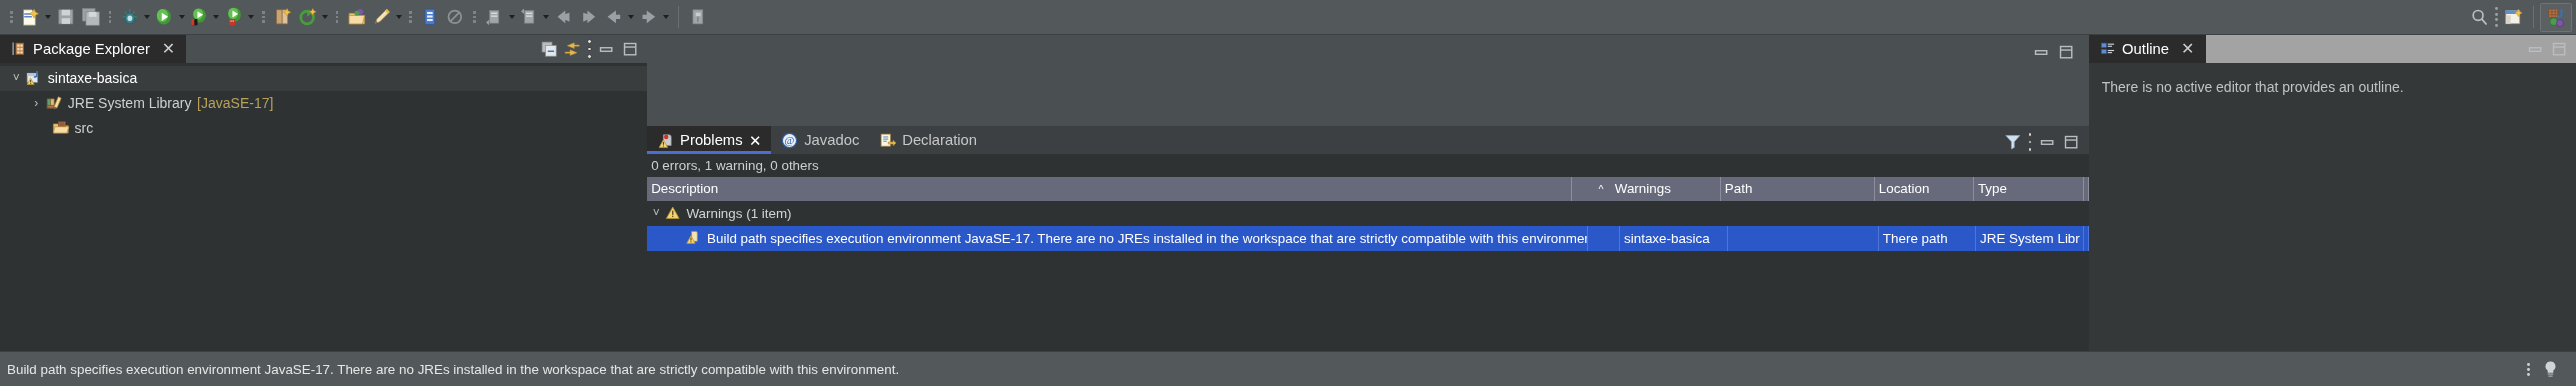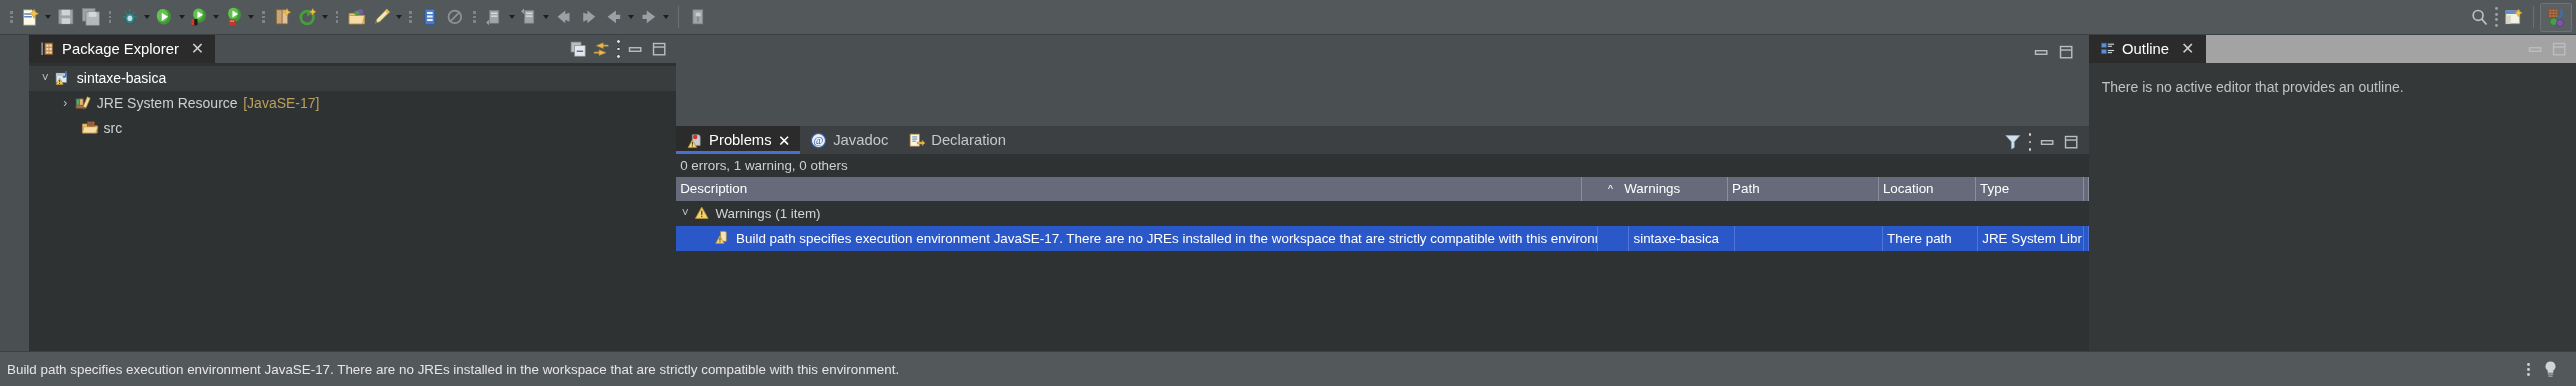--- a/index.html
+++ b/index.html
@@ -29,21 +29,21 @@
   .tb-sep{width:0.7px;height:22.5px;background:#6b7073;margin:0 7px;}
   .tb-spacer{flex:1;}
   .persp-active{width:29.5px;height:27px;border:0.7px solid #6e7376;background:#5b6063;
                 display:flex;align-items:center;justify-content:center;border-radius:1.4px;}
   .vdots{width:8.4px;height:21px;display:flex;flex-direction:column;align-items:center;
          justify-content:center;gap:2.8px;}
   .vdots i{width:2.8px;height:2.8px;background:#9aa0a3;border-radius:50%;}
   .vdots.dark i{background:#d9d9d9;border:0.7px solid #3a3a3a;}
 
   
-  .body-row{flex:1;display:flex;min-height:0;background:#4a4f52;margin-left:29px;}
+  .body-row{flex:1;display:flex;min-height:0;background:#4a4f52;}
 
   
   .pkg-panel{width:647px;min-width:647px;display:flex;flex-direction:column;background:#2f3233;}
   .tabrow{height:28px;min-height:28px;display:flex;align-items:flex-end;background:#4a4f52;position:relative;}
   .tab{height:28px;display:flex;align-items:center;gap:6.3px;padding:0 11.3px;font-size:14.8px;}
   .tab.active{background:#2b2b2b;color:#ffffff;}
   .tab .tab-x{font-size:16px;color:#cfcfcf;margin-left:5.6px;line-height:1;}
   .tab-tools{margin-left:auto;display:flex;align-items:center;gap:1.4px;padding-right:5.6px;height:28px;}
   .mini-btn{width:22.5px;height:24px;display:flex;align-items:center;justify-content:center;}
   .tree{flex:1;background:#2f3233;padding-top:2.8px;overflow:hidden;}
@@ -408,21 +408,21 @@
           <span class="twist">›</span>
           <span>
             <svg width="18.3" height="18.3" viewBox="0 0 26 26">
               <rect x="3" y="7" width="5" height="13" fill="#5fa36a" stroke="#3c6b45"></rect>
               <rect x="8" y="7" width="5" height="13" fill="#e0b878" stroke="#8a6b3f"></rect>
               <rect x="3" y="16" width="10" height="4" fill="#b5734a" stroke="#7d4b2a"></rect>
               <path d="M19 4l4 2-6 14-4-2z" fill="#f5dd9a" stroke="#b08a3e"></path>
               <path d="M13 18l4 2-4 2z" fill="#6b6b6b"></path>
             </svg>
           </span>
-          <span class="tlabel">JRE System Resource</span>
+          <span class="tlabel">JRE System Library</span>
           <span class="tdim">[JavaSE-17]</span>
         </div>
 
         <div class="trow indent2">
           <span>
             <svg width="18.3" height="18.3" viewBox="0 0 26 26">
               <path d="M2 7h8l2 2.5h11V20H2z" fill="#f0c676" stroke="#b08a3e"></path>
               <path d="M4 11h20l-3 9H2z" fill="#f8dca5" stroke="#b08a3e"></path>
               <rect x="9" y="4" width="10" height="6" fill="#b5734a" stroke="#7d4b2a"></rect>
               <line x1="9" y1="7" x2="19" y2="7" stroke="#7d4b2a"></line>

